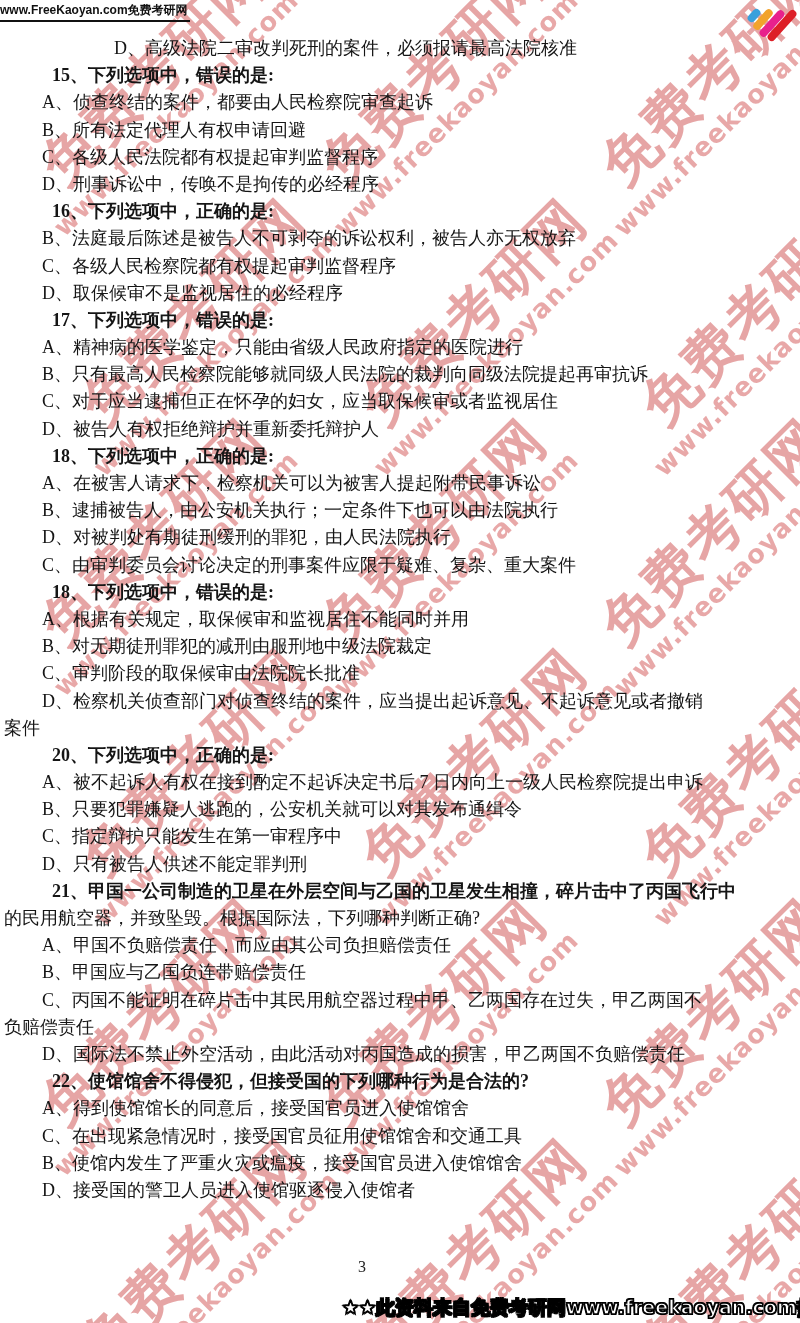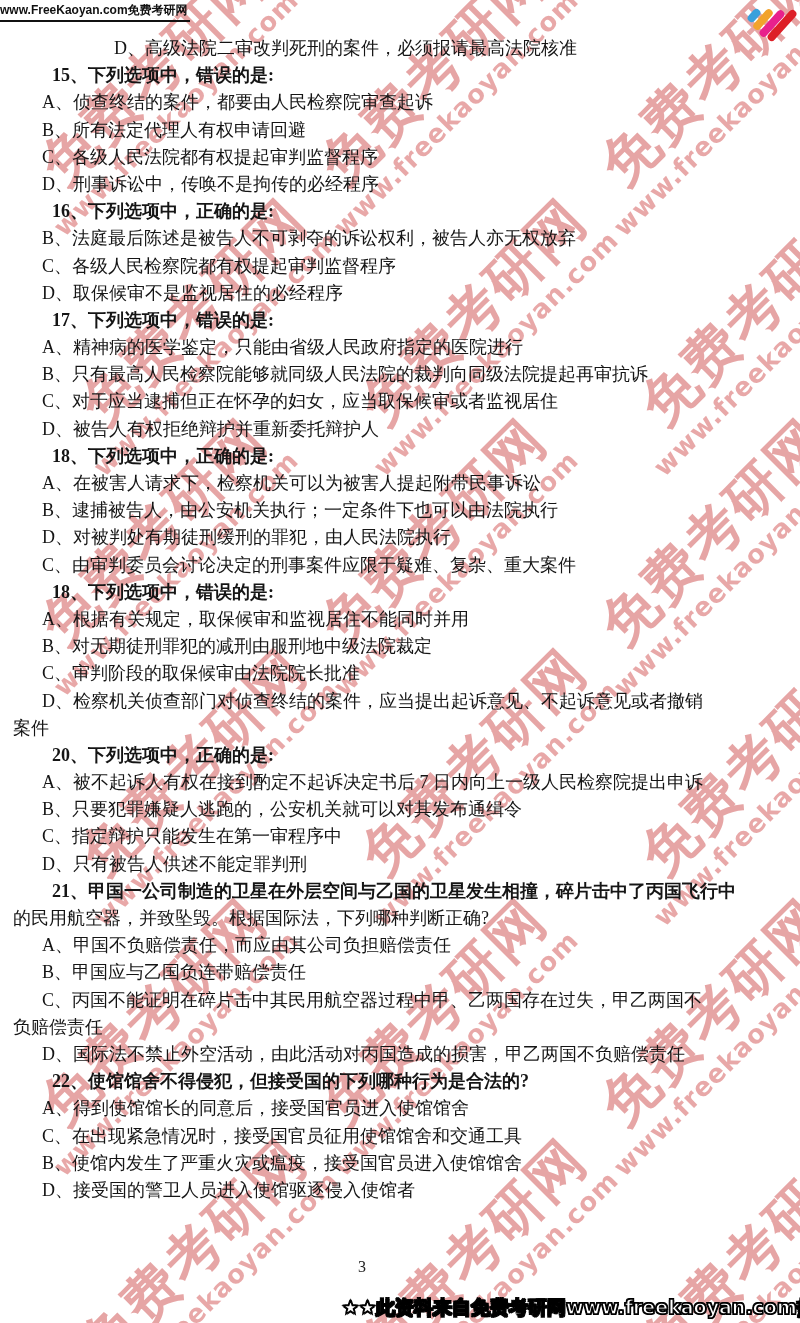--- a/index.html
+++ b/index.html
@@ -52,21 +52,21 @@
 
   
   .content{position:absolute;top:35px;left:0;right:0;z-index:2;}
   .line{
     height:27.2px;line-height:27.2px;
     font-size:18px;white-space:nowrap;color:#151515;
   }
   .ind-d14{padding-left:114px;}
   .ind-q{padding-left:52px;font-weight:bold;}
   .ind-opt{padding-left:42px;}
-  .ind-cont{padding-left:13px;}
+  .ind-cont{padding-left:4px;}
 
   
   .page-number{
     position:absolute;top:1258px;left:358px;z-index:2;
     font-size:16px;color:#222;
   }
 
   
   .footer-credit{
     position:absolute;top:1295px;left:342px;z-index:3;

